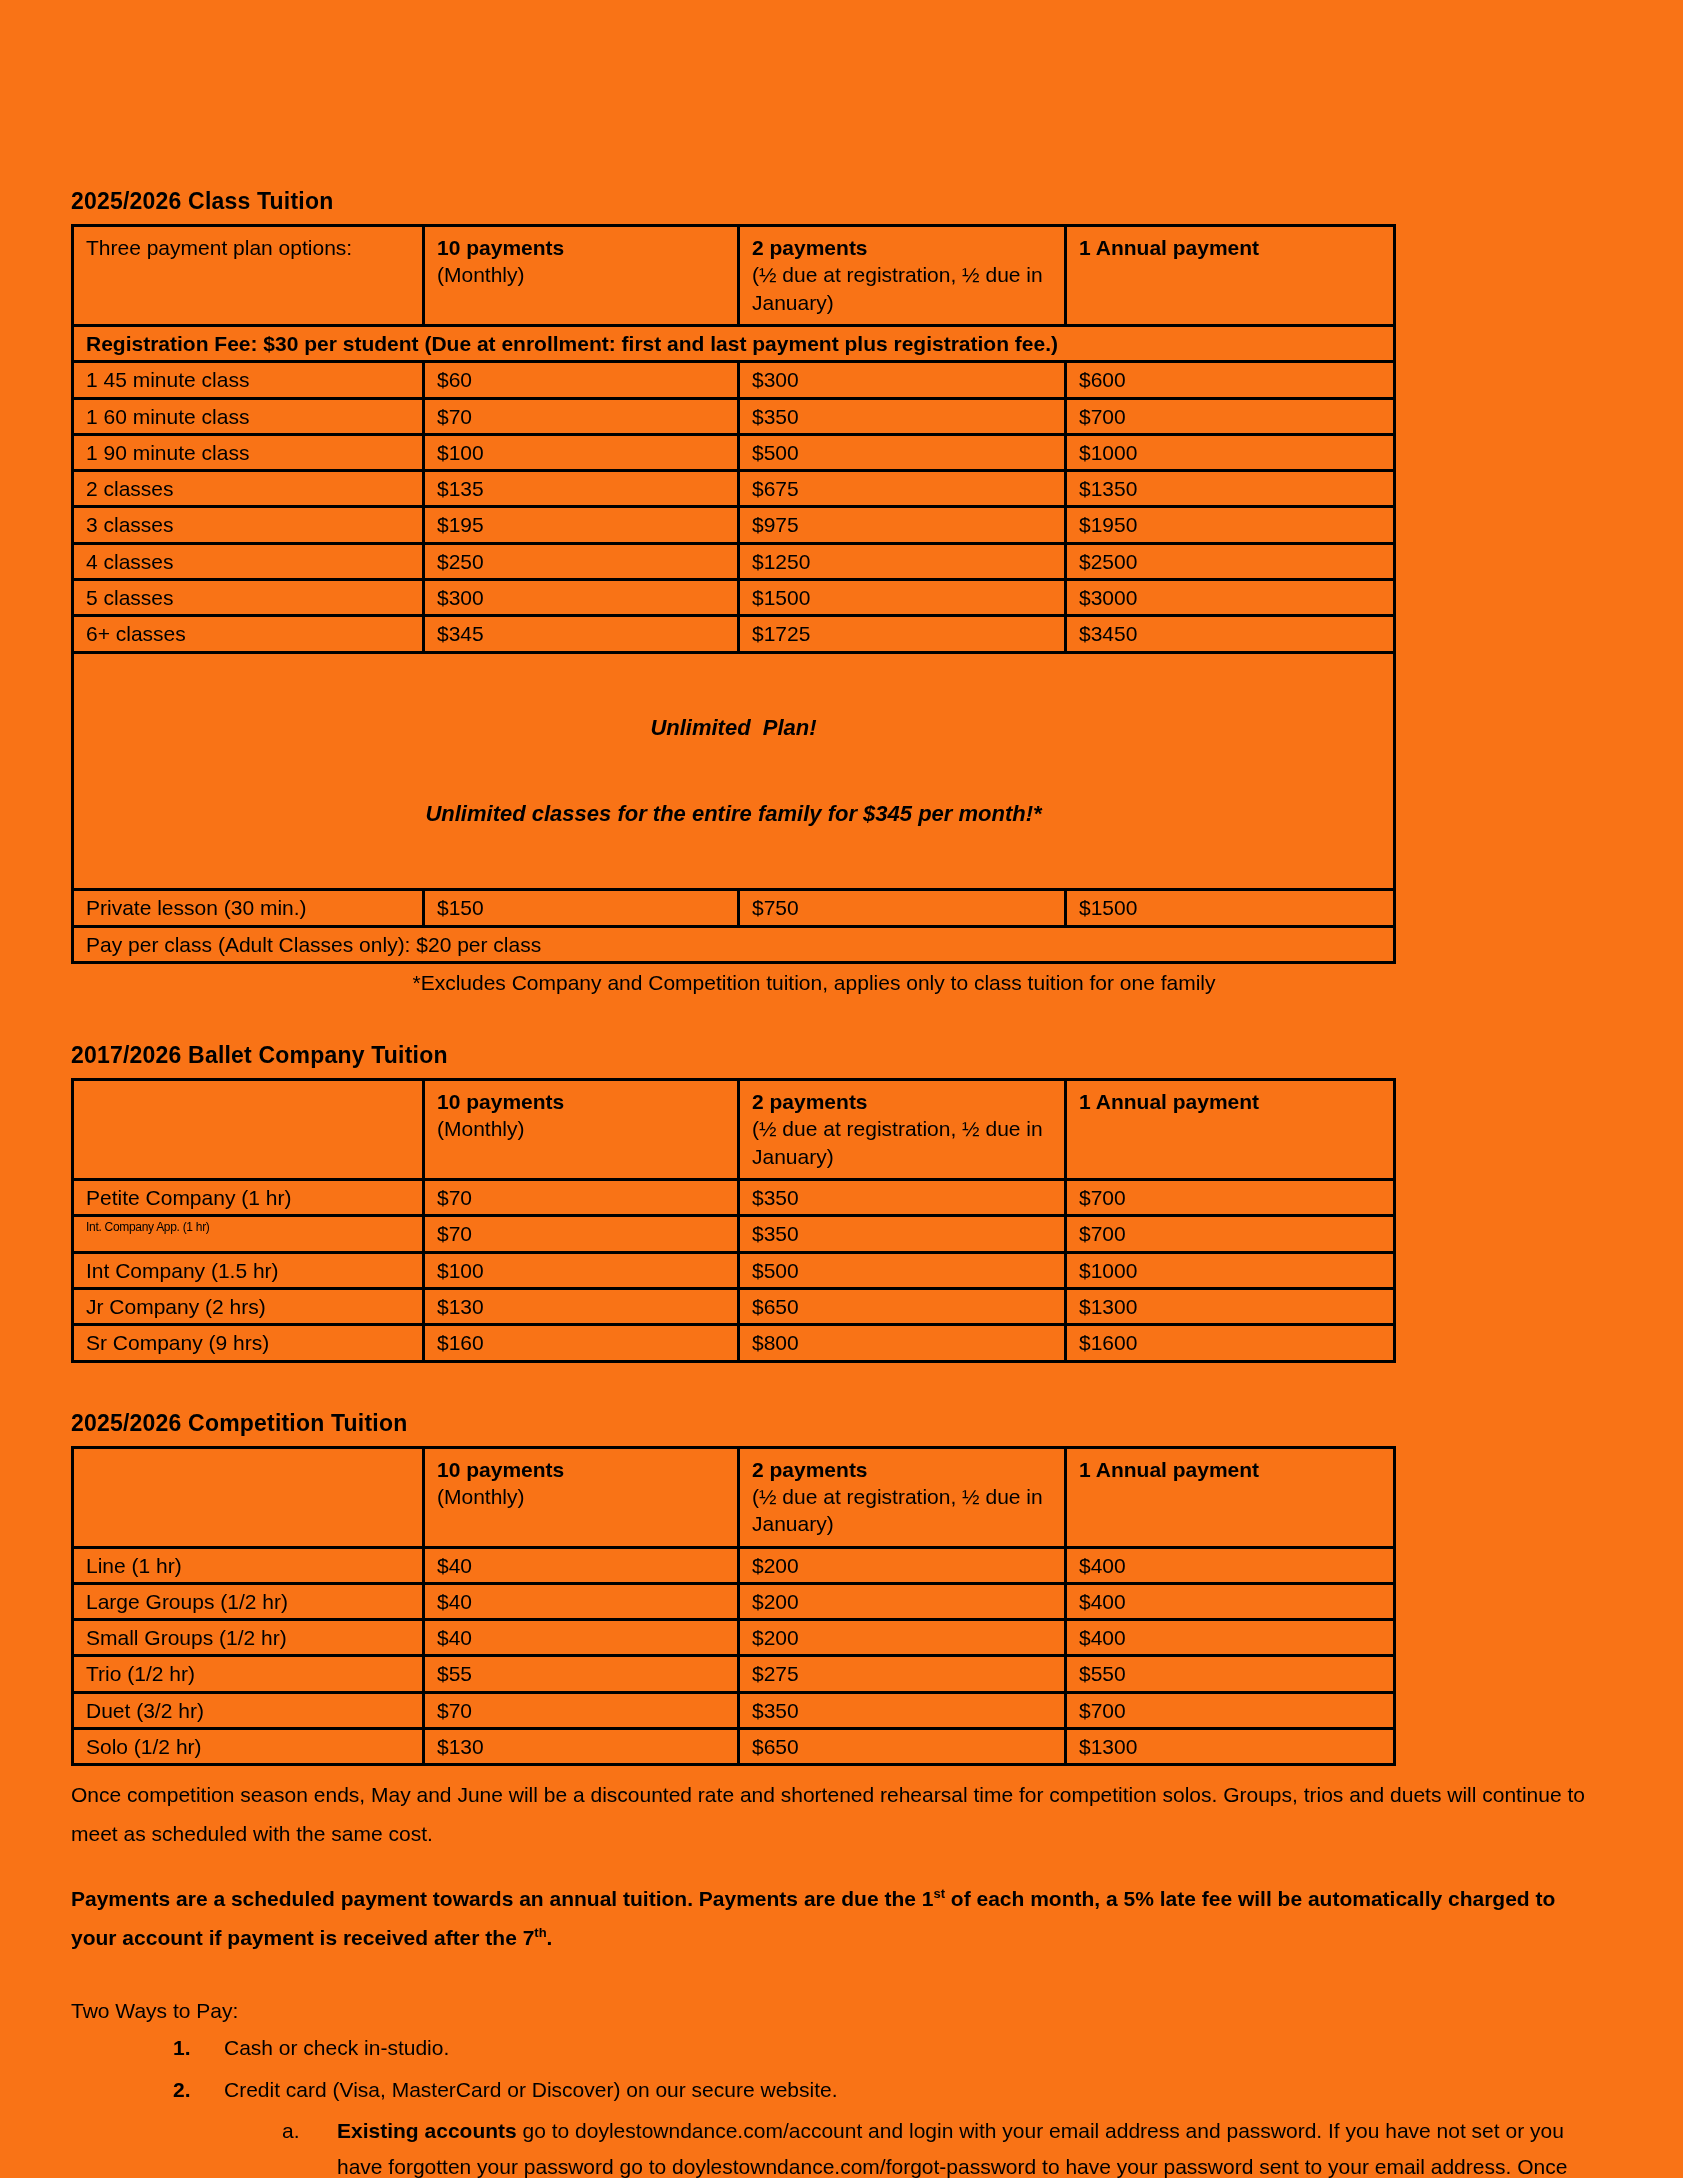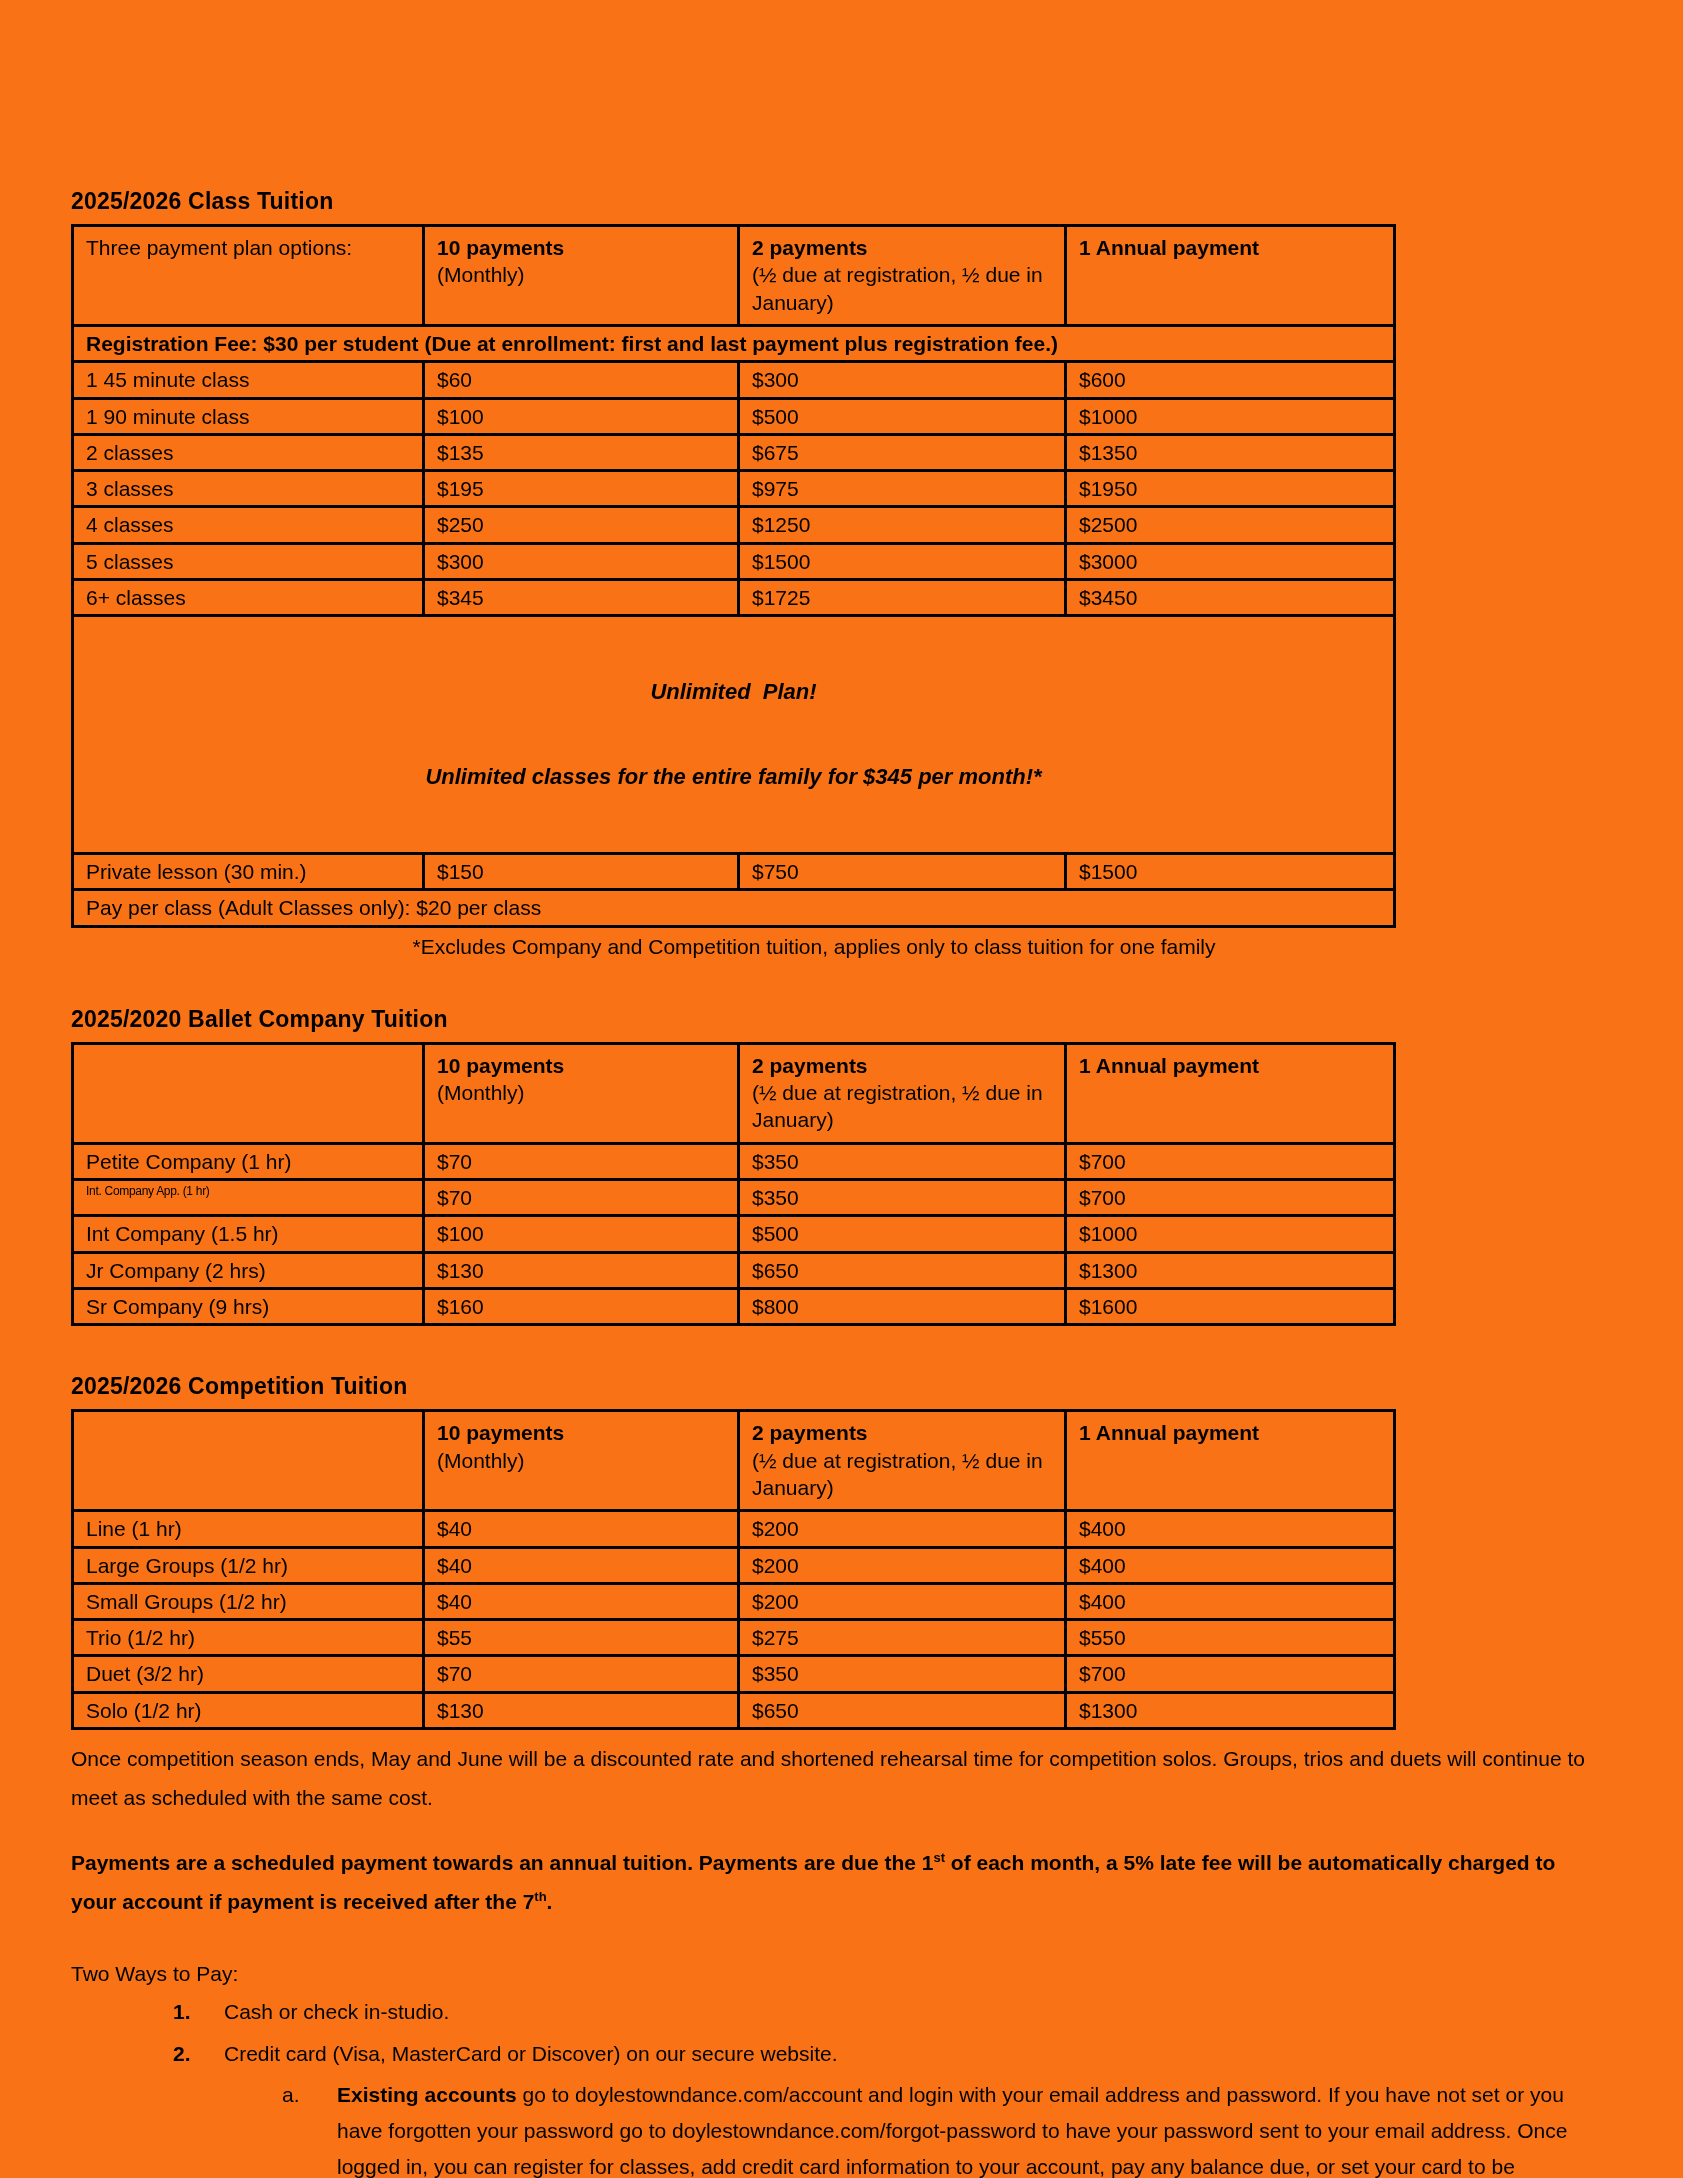--- a/index.html
+++ b/index.html
@@ -62,20 +62,26 @@
     <tr>
       <td colspan="4" class="b fullspan">Registration Fee: $30 per student (Due at enrollment: first and last payment plus registration fee.)</td>
     </tr>
     <tr class="data-row">
       <td>1 45 minute class</td>
       <td>$60</td>
       <td>$300</td>
       <td>$600</td>
     </tr>
     <tr class="data-row">
+      <td>1 60 minute class</td>
+      <td>$70</td>
+      <td>$350</td>
+      <td>$700</td>
+    </tr>
+    <tr class="data-row">
       <td>1 90 minute class</td>
       <td>$100</td>
       <td>$500</td>
       <td>$1000</td>
     </tr>
     <tr class="data-row">
       <td>2 classes</td>
       <td>$135</td>
       <td>$675</td>
       <td>$1350</td>
@@ -117,21 +123,21 @@
       <td>$1500</td>
     </tr>
     <tr>
       <td colspan="4">Pay per class (Adult Classes only): $20 per class</td>
     </tr>
   </tbody>
     </table>
 
   <div class="footnote">*Excludes Company and Competition tuition, applies only to class tuition for one family</div>
 
-  <div class="sec-title gap-lg">2025/2020 Ballet Company Tuition</div>
+  <div class="sec-title gap-lg">2017/2026 Ballet Company Tuition</div>
 
   <table class="tuition">
     <colgroup>
         <col style="width:351px">
         <col style="width:315px">
         <col style="width:327px">
         <col style="width:329px">
       </colgroup>
     <tbody>
         <tr class="hdr">

